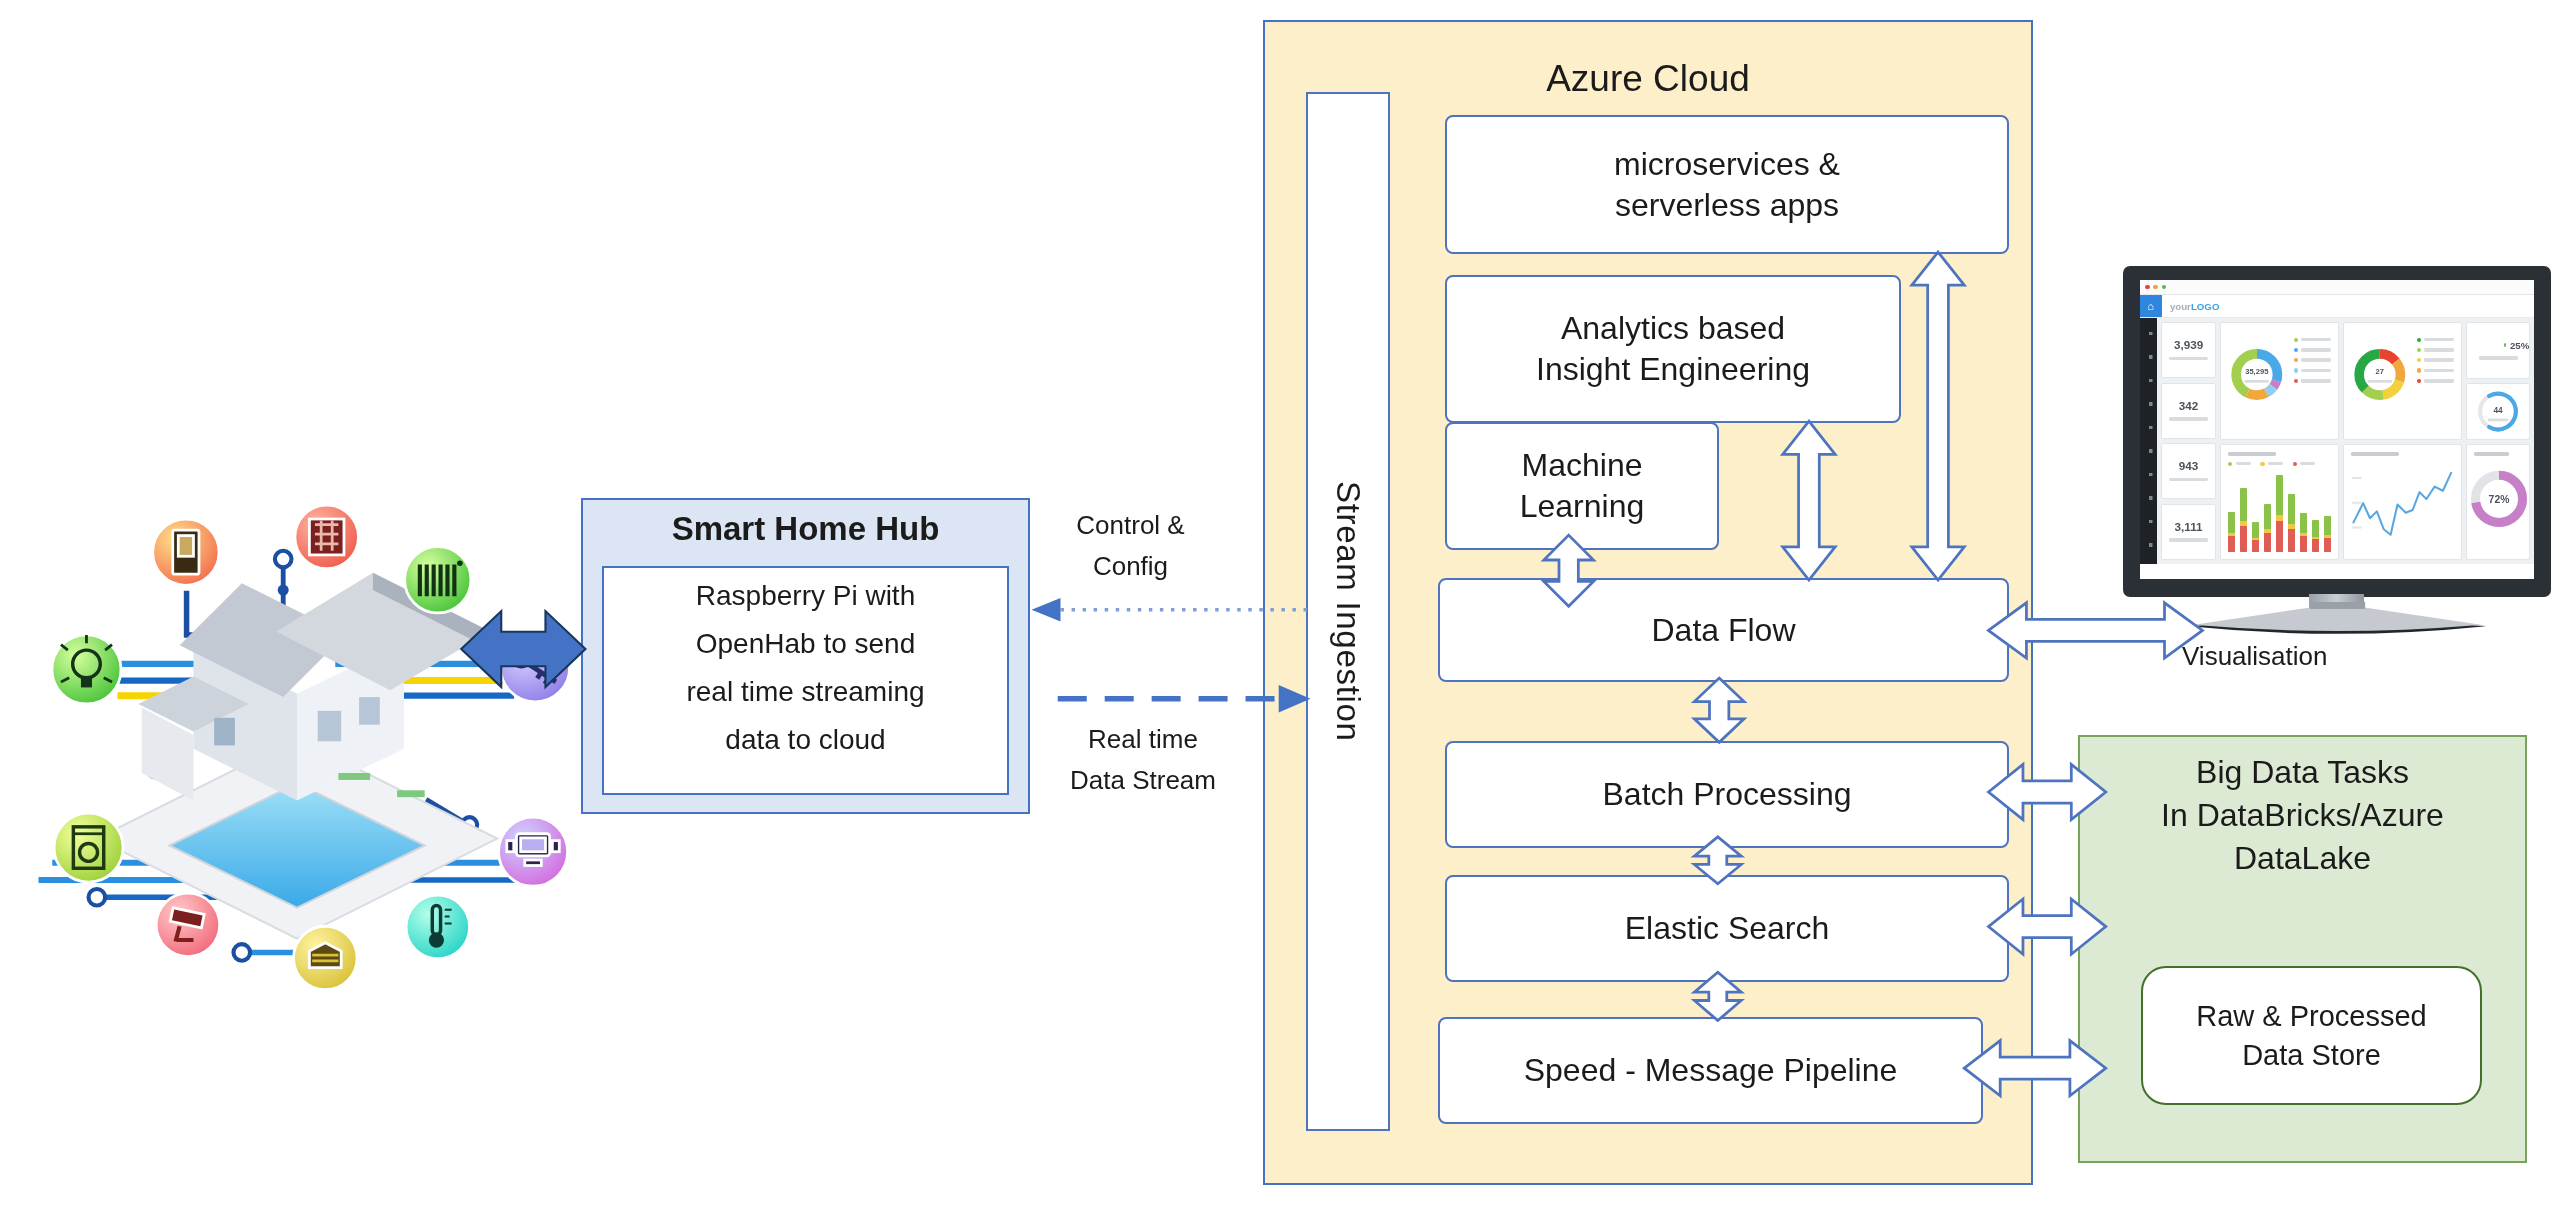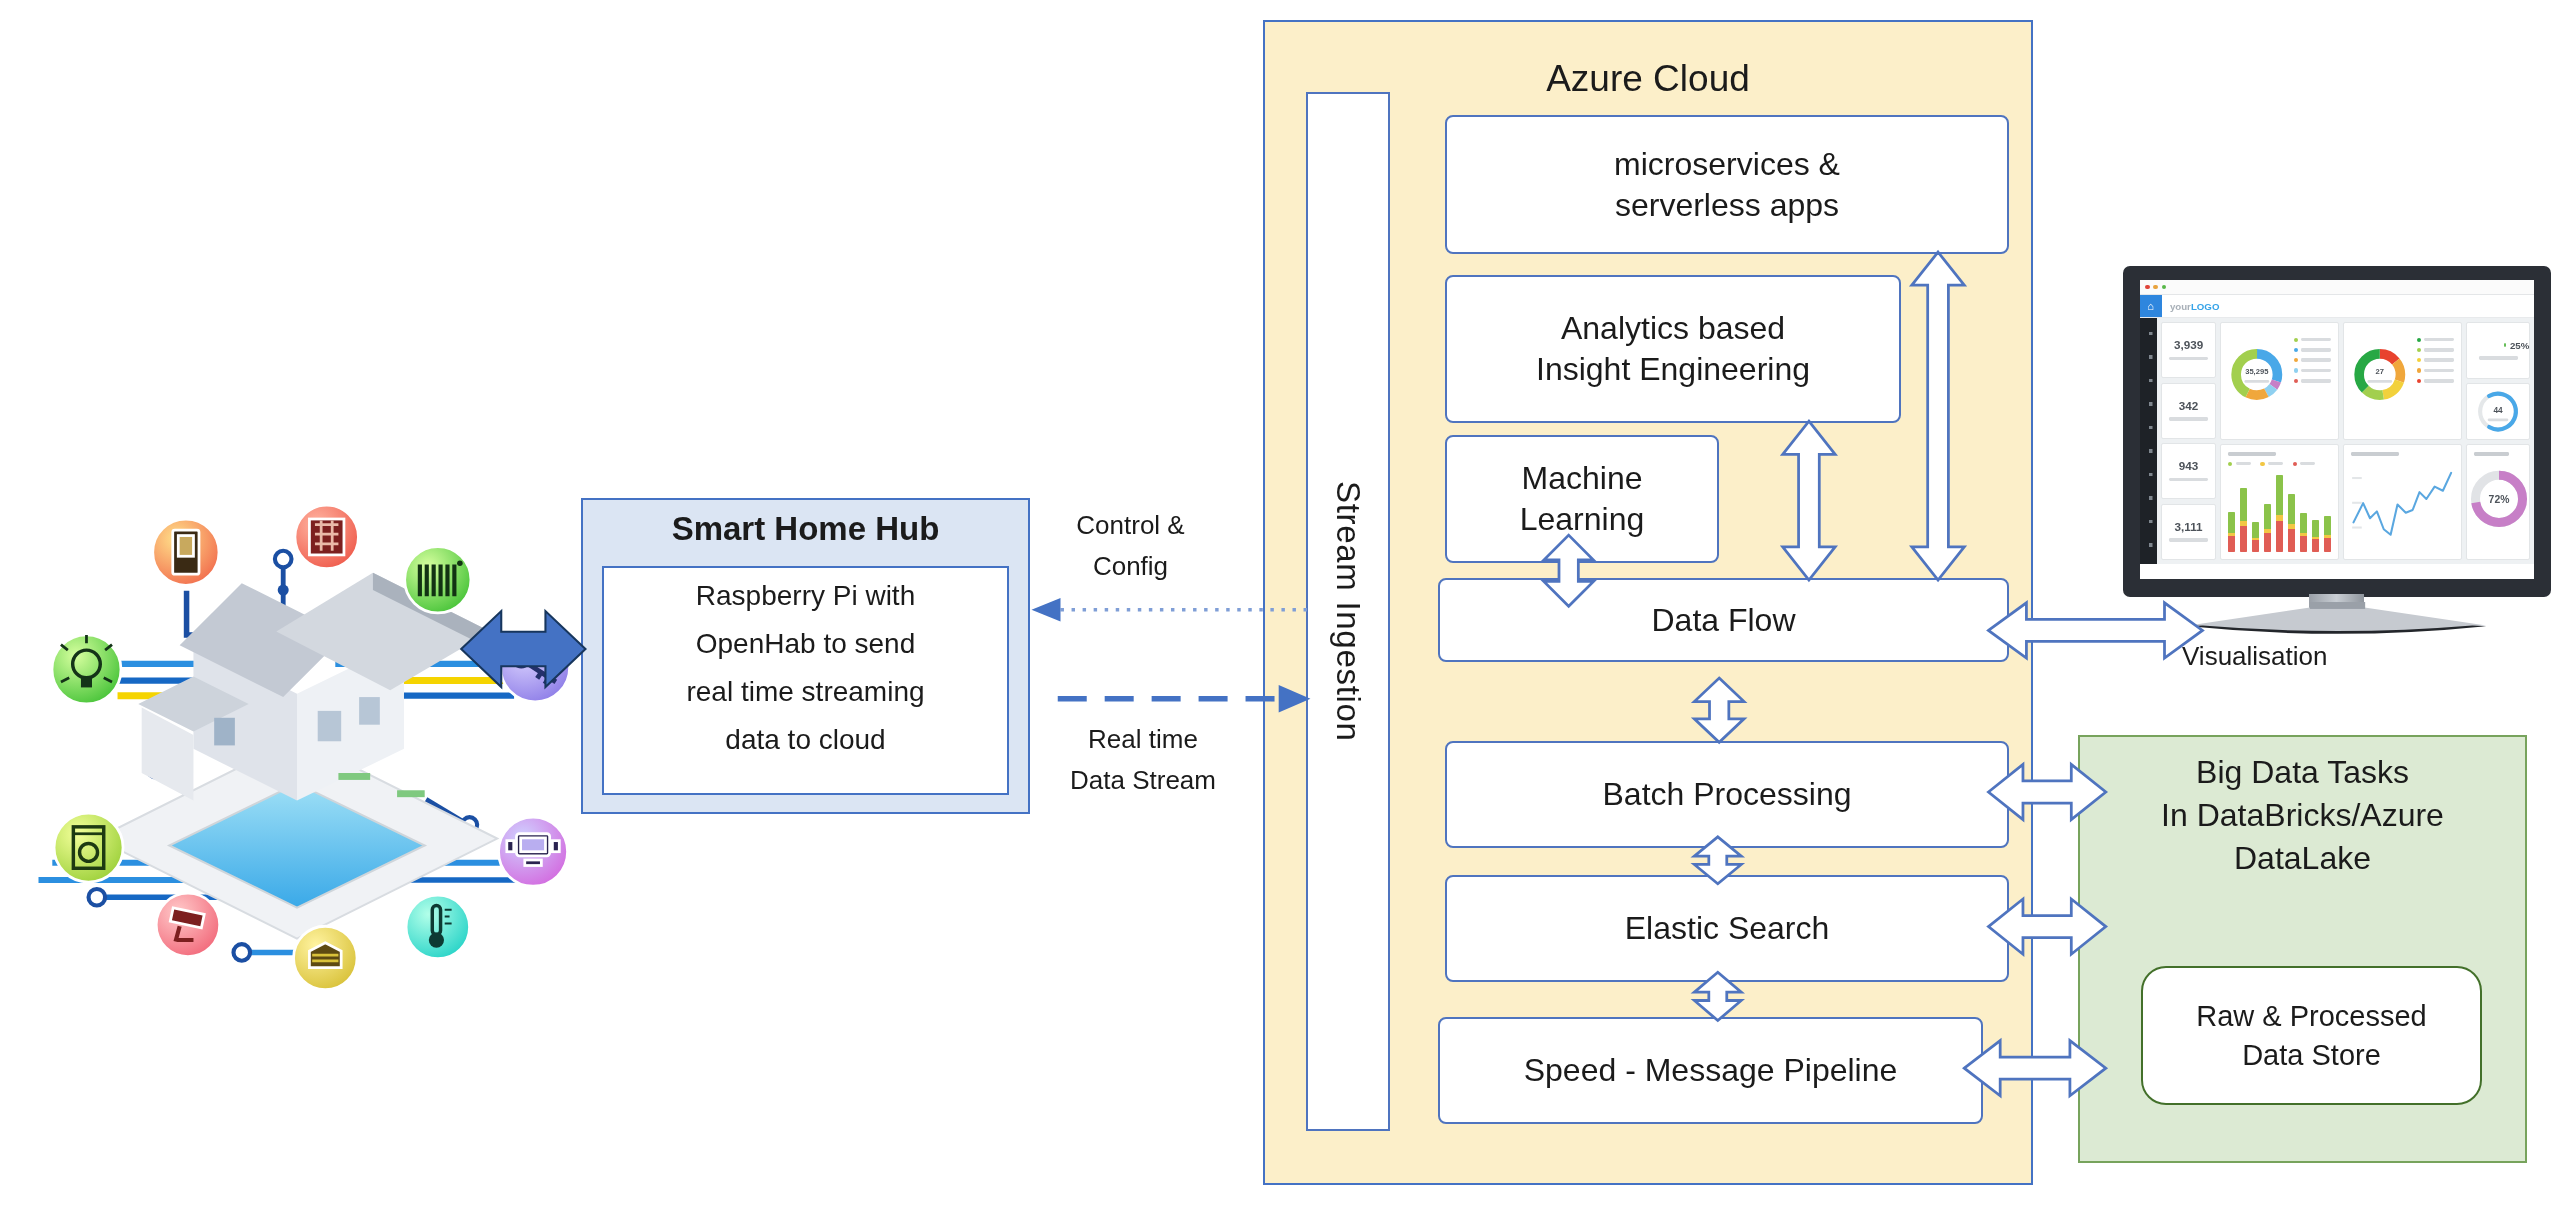--- a/index.html
+++ b/index.html
@@ -250,25 +250,25 @@
     <span>Stream Ingestion</span>
   </div>
   <div class="abs node" style="left:180px;top:93px;width:564px;height:139px;">
     <span>microservices &amp;</span>
     <span>serverless apps</span>
   </div>
   <div class="abs node" style="left:180px;top:253px;width:456px;height:148px;">
     <span>Analytics based</span>
     <span>Insight Engineering</span>
   </div>
-  <div class="abs node" style="left:180px;top:413px;width:274px;height:128px;">
+  <div class="abs node" style="left:180px;top:400px;width:274px;height:128px;">
     <span>Machine</span>
     <span>Learning</span>
   </div>
-  <div class="abs node" style="left:173px;top:556px;width:571px;height:84px;">
+  <div class="abs node" style="left:173px;top:556px;width:571px;height:104px;">
     <span>Data Flow</span>
   </div>
   <div class="abs node" style="left:180px;top:853px;width:564px;height:107px;">
     <span>Elastic Search</span>
   </div>
   <div class="abs node" style="left:180px;top:719px;width:564px;height:107px;">
     <span>Batch Processing</span>
   </div>
   <div class="abs node" style="left:173px;top:995px;width:545px;height:107px;">
     <span>Speed - Message Pipeline</span>

